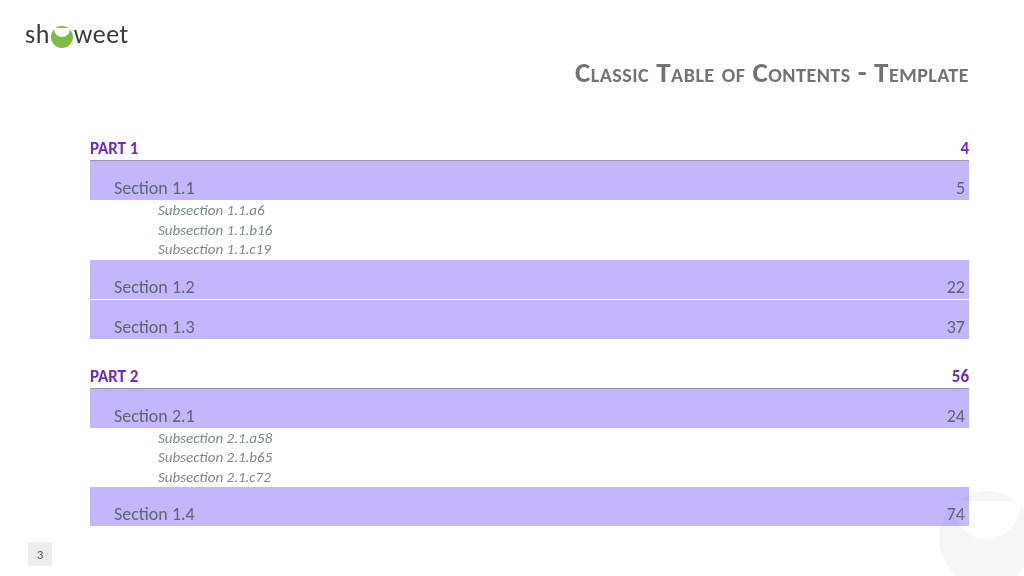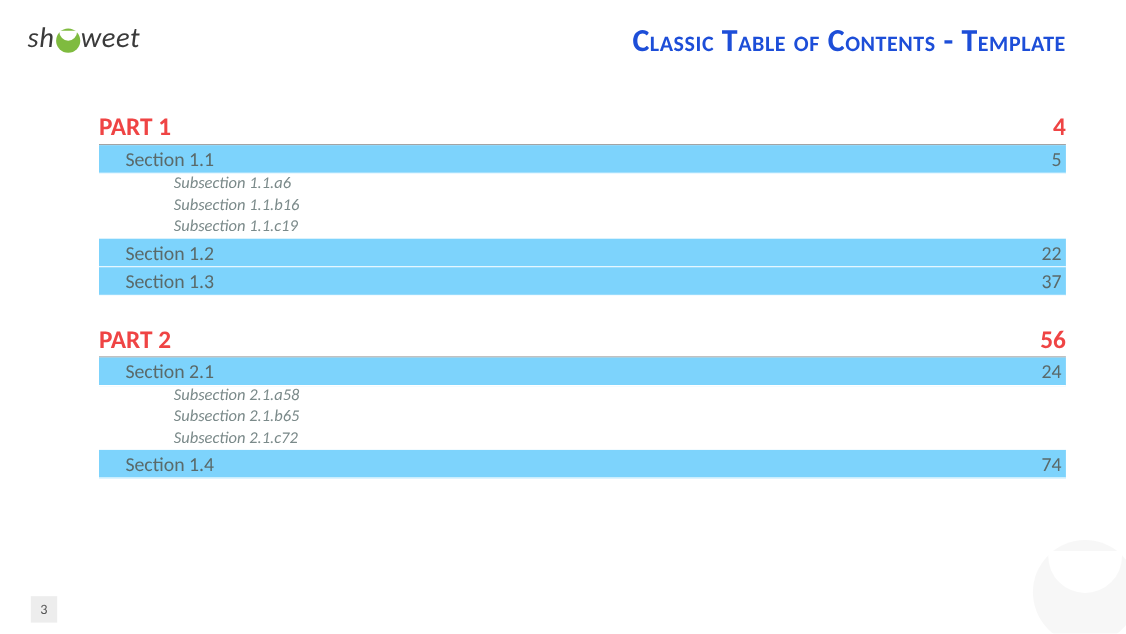--- a/index.html
+++ b/index.html
@@ -17,21 +17,20 @@
     align-items: flex-start;
     padding: 18px 55px 0 25px;
   }
   .logo {
     display: flex;
     align-items: center;
     font-size: 26px;
     font-weight: 400;
     color: #3a3a3a;
     letter-spacing: 0.5px;
-    font-style: italic;
   }
   .logo .sh { color: #3a3a3a; }
   .logo .bowl {
     display: inline-block;
     width: 22px;
     height: 22px;
     background: #7fbb3f;
     border-radius: 50%;
     position: relative;
     margin: 0 1px;
@@ -42,47 +41,48 @@
     position: absolute;
     top: 2px; left: 3px;
     width: 16px; height: 9px;
     border-radius: 0 0 16px 16px;
     background: #ffffff;
   }
   .logo .weet { color: #3a3a3a; }
   .title {
     font-size: 29px;
     font-weight: 700;
-    color: #1d4ed8;
+    color: #737373;
     font-variant: small-caps;
     letter-spacing: 0.5px;
     text-align: left;
+    margin-top: 36px;
   }
   .content {
     padding: 48px 55px 0 90px;
   }
   .part-block { margin-bottom: 26px; }
   .part-row {
     display: flex;
     justify-content: space-between;
     align-items: baseline;
     font-weight: 700;
-    font-size: 23px;
-    color: #ef4444;
+    font-size: 17px;
+    color: #6d28d9;
     border-bottom: 1px solid #999;
     padding-bottom: 1px;
   }
   .section-row {
     display: flex;
     justify-content: space-between;
     align-items: baseline;
-    background: #7dd3fc;
+    background: #c4b5fd;
     font-size: 18px;
     color: #5a6a6a;
-    padding: 2px 4px 1px 24px;
+    padding: 16px 4px 1px 24px;
     border-bottom: 1px solid #ffffff;
   }
   .sub-row {
     display: flex;
     justify-content: flex-start;
     align-items: baseline;
     font-size: 15px;
     font-style: italic;
     color: #7b8a8a;
     padding: 0 6px 0 68px;

